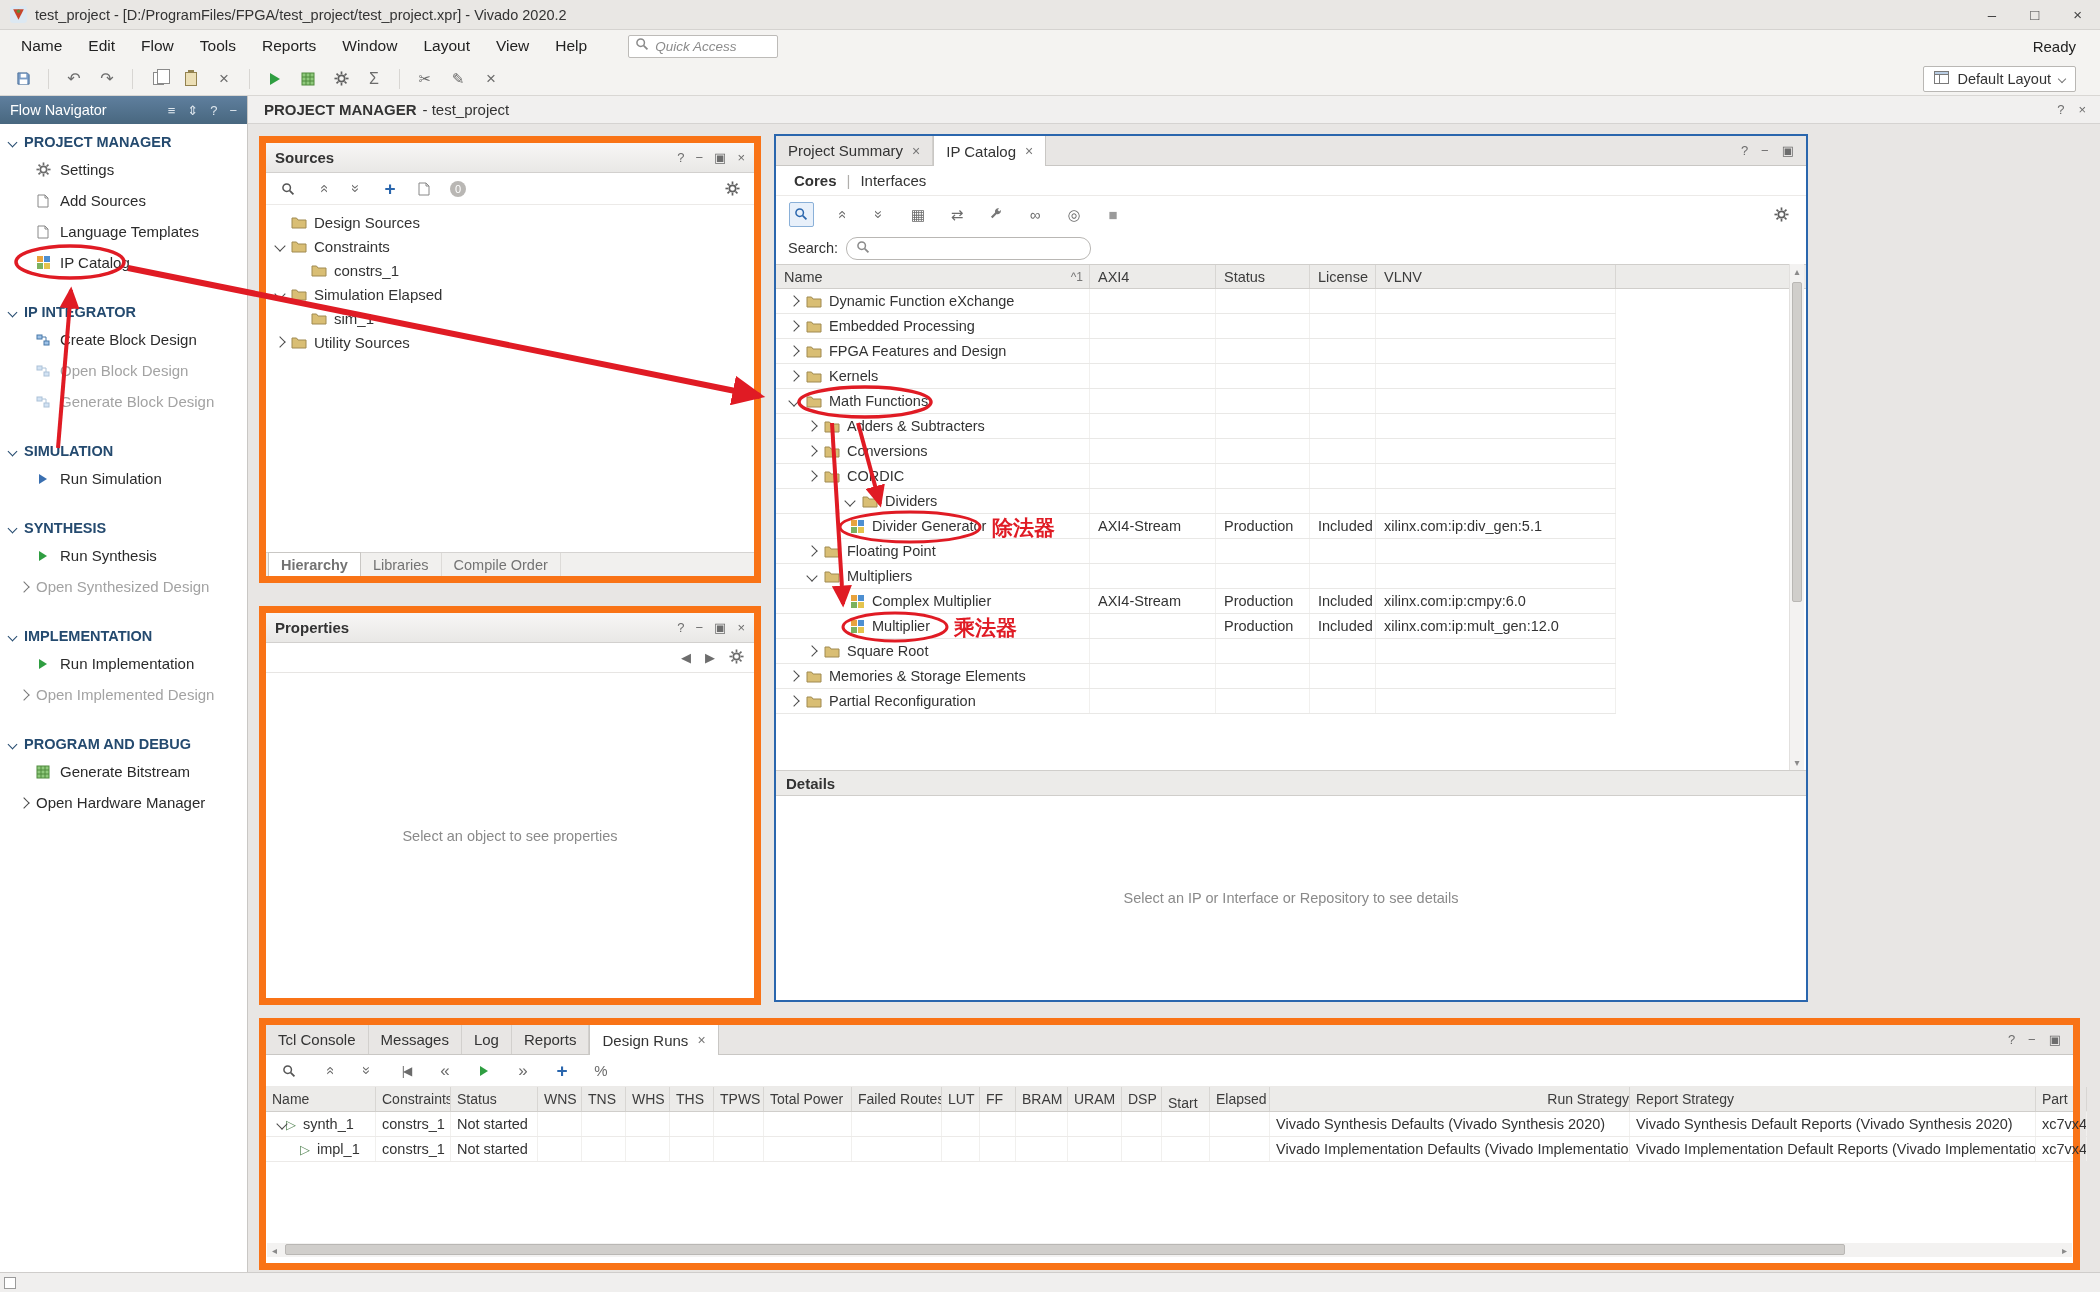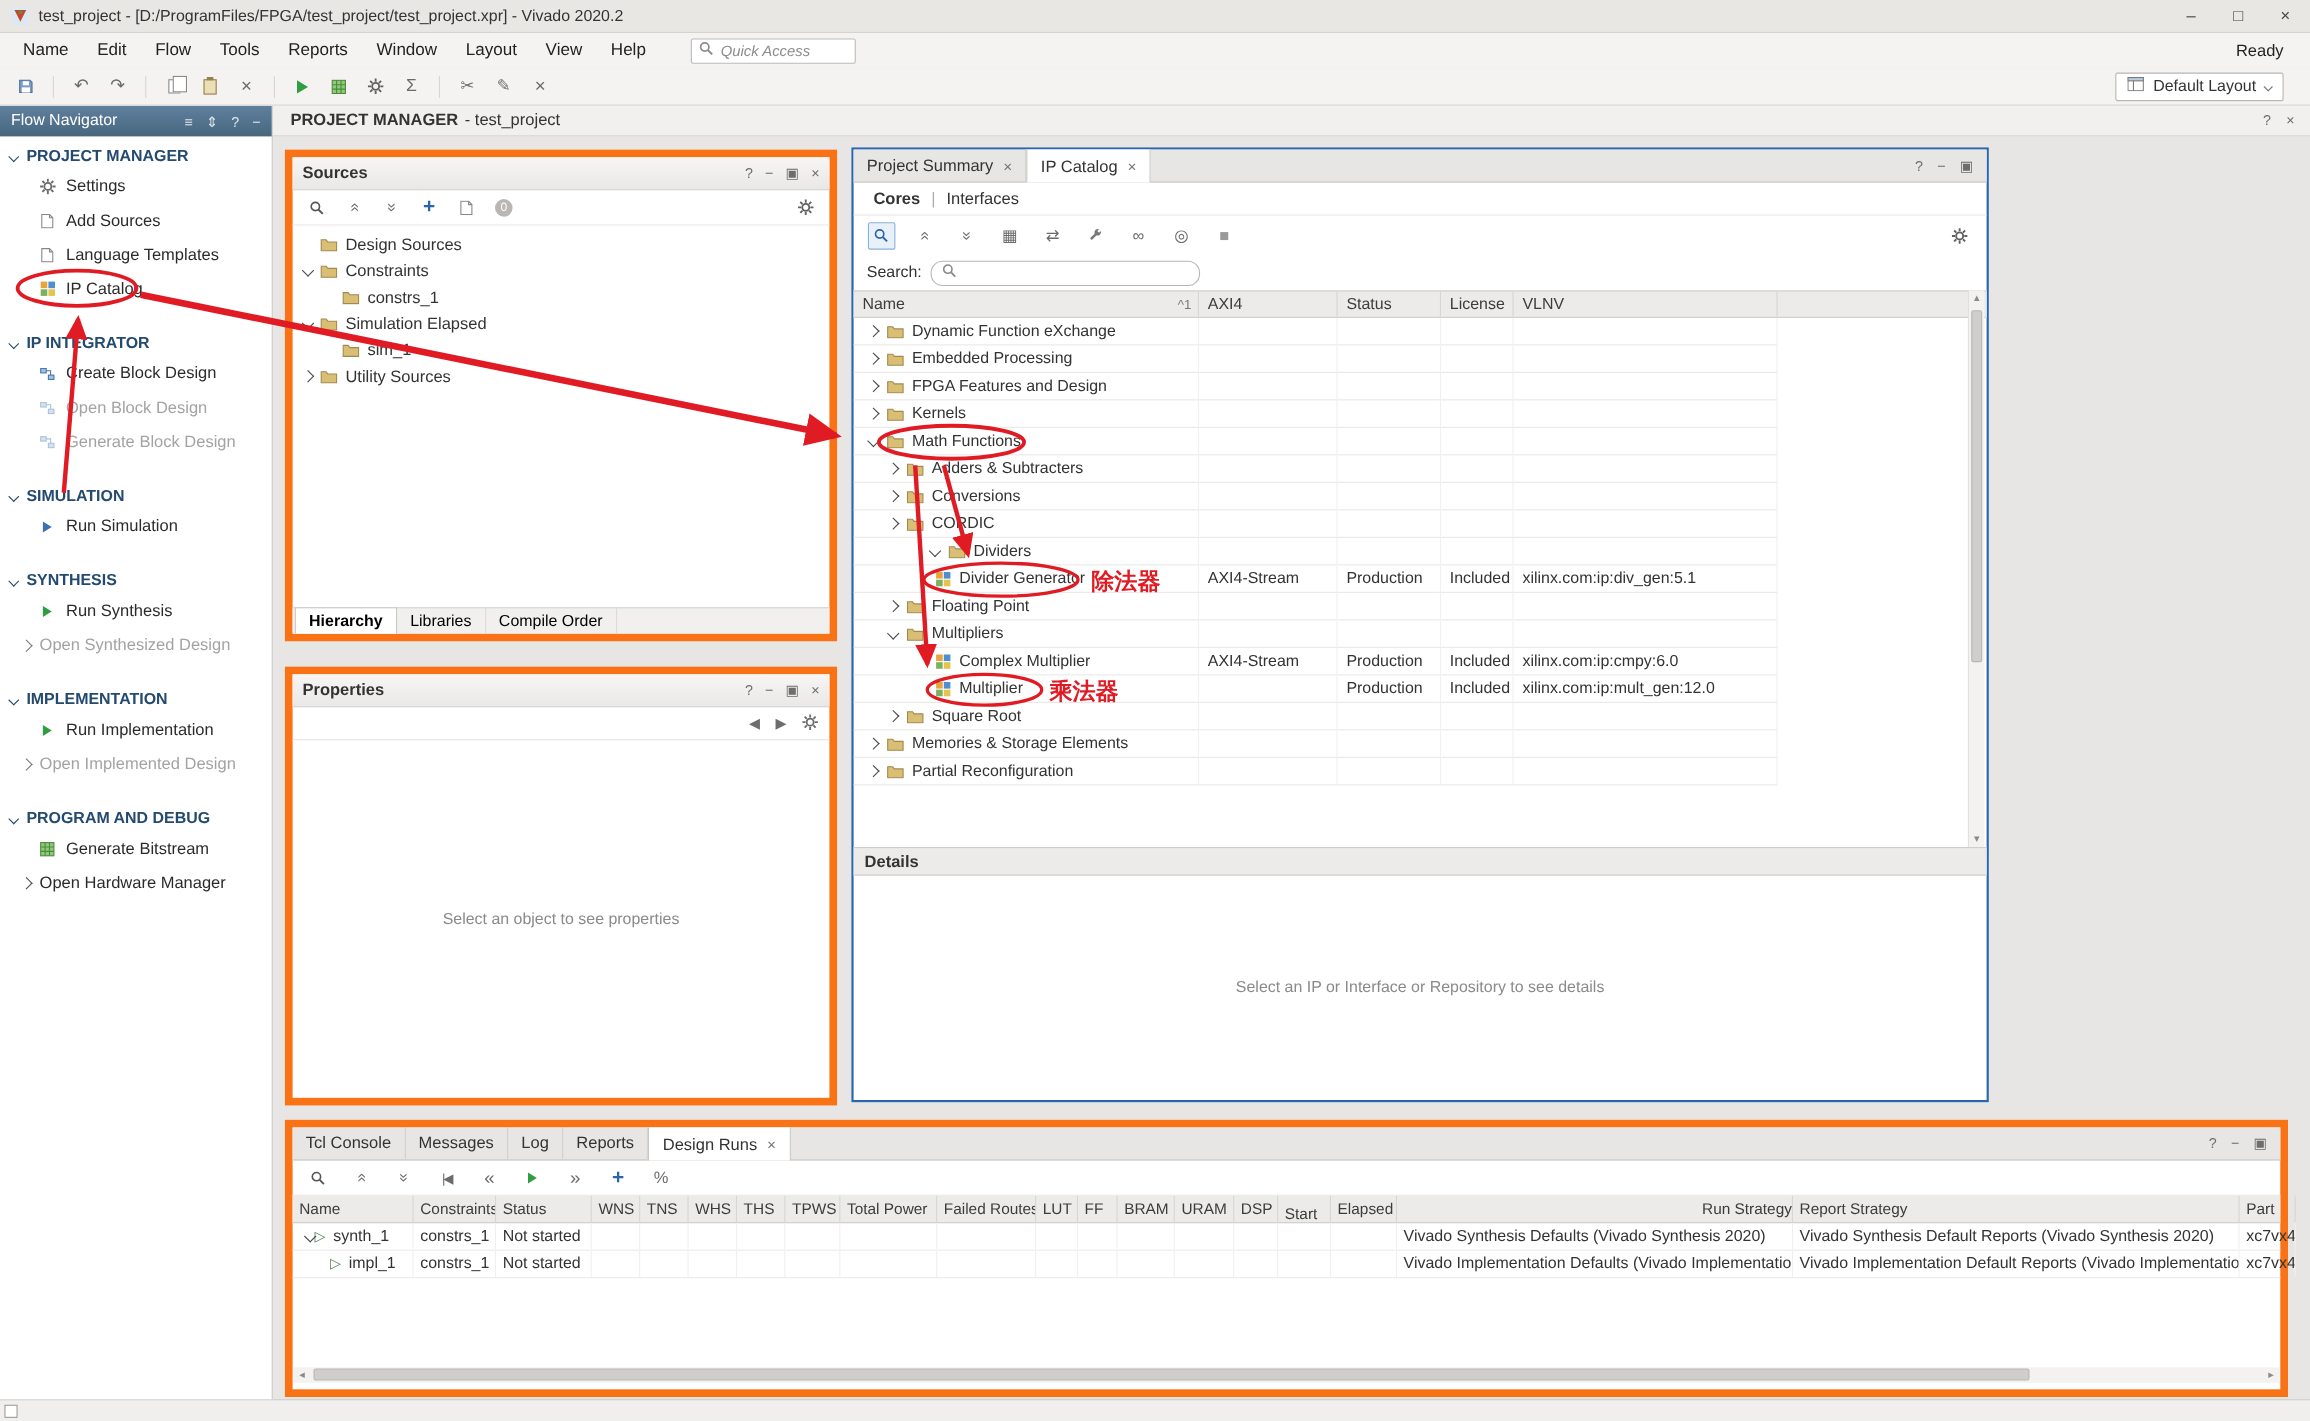--- a/index.html
+++ b/index.html
@@ -84,21 +84,21 @@
   
   #sources-panel{left:11px;top:40px;width:502px;height:447px}
   .s-toolbar{height:32px;display:flex;align-items:center;gap:8px;padding:0 9px;border-bottom:1px solid #eceae8}
   .s-toolbar .spacer{flex:1}
   .s-tree{padding-top:5px}
   .s-row{display:flex;align-items:center;height:24px;font-size:15px}
   .s-row .lead{flex:none}
   .s-row .chv{margin-right:6px}
   .s-row .ic{display:inline-flex;width:18px;justify-content:center;margin-right:6px;flex:none}
   .s-tabs{position:absolute;left:0;right:0;bottom:0;height:24px;background:#f1f0ee;border-top:1px solid #d5d3d1;display:flex;align-items:stretch;padding-left:2px}
-  .s-tab{display:flex;align-items:center;padding:0 12px;font-size:14.5px;color:#000000;border-right:1px solid #dddbd8}
+  .s-tab{display:flex;align-items:center;padding:0 12px;font-size:14.5px;color:#737373;border-right:1px solid #dddbd8}
   .s-tab.active{background:#fff;font-weight:700;border-left:1px solid #c9c7c4;border-right:1px solid #c9c7c4;margin-top:-1px;border-top:1px solid #c9c7c4}
 
   
   #properties-panel{left:11px;top:510px;width:502px;height:399px}
   .prop-toolbar{height:30px;border-bottom:1px solid #e7e5e3;display:flex;align-items:center;gap:14px;padding:0 10px;justify-content:flex-end;color:#8b8b8b}
   .prop-body{position:absolute;left:0;right:0;top:60px;bottom:0;display:flex;align-items:center;justify-content:center;color:#8a8a8a;font-size:14.5px}
 
   
   .tabstrip{height:30px;background:#e8e6e4;border-bottom:1px solid #c9c7c4;display:flex;align-items:stretch}
   .tabs-row{display:flex;align-items:stretch}

